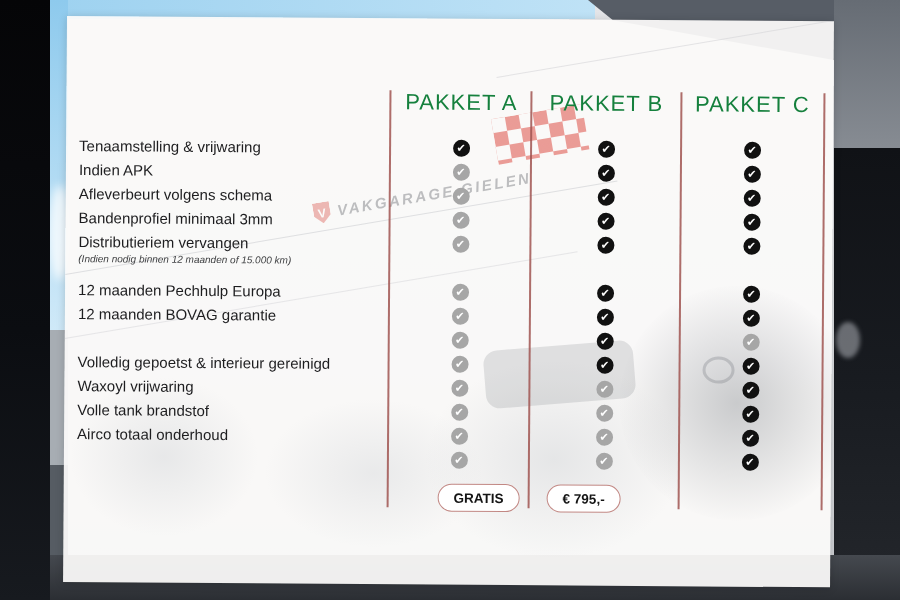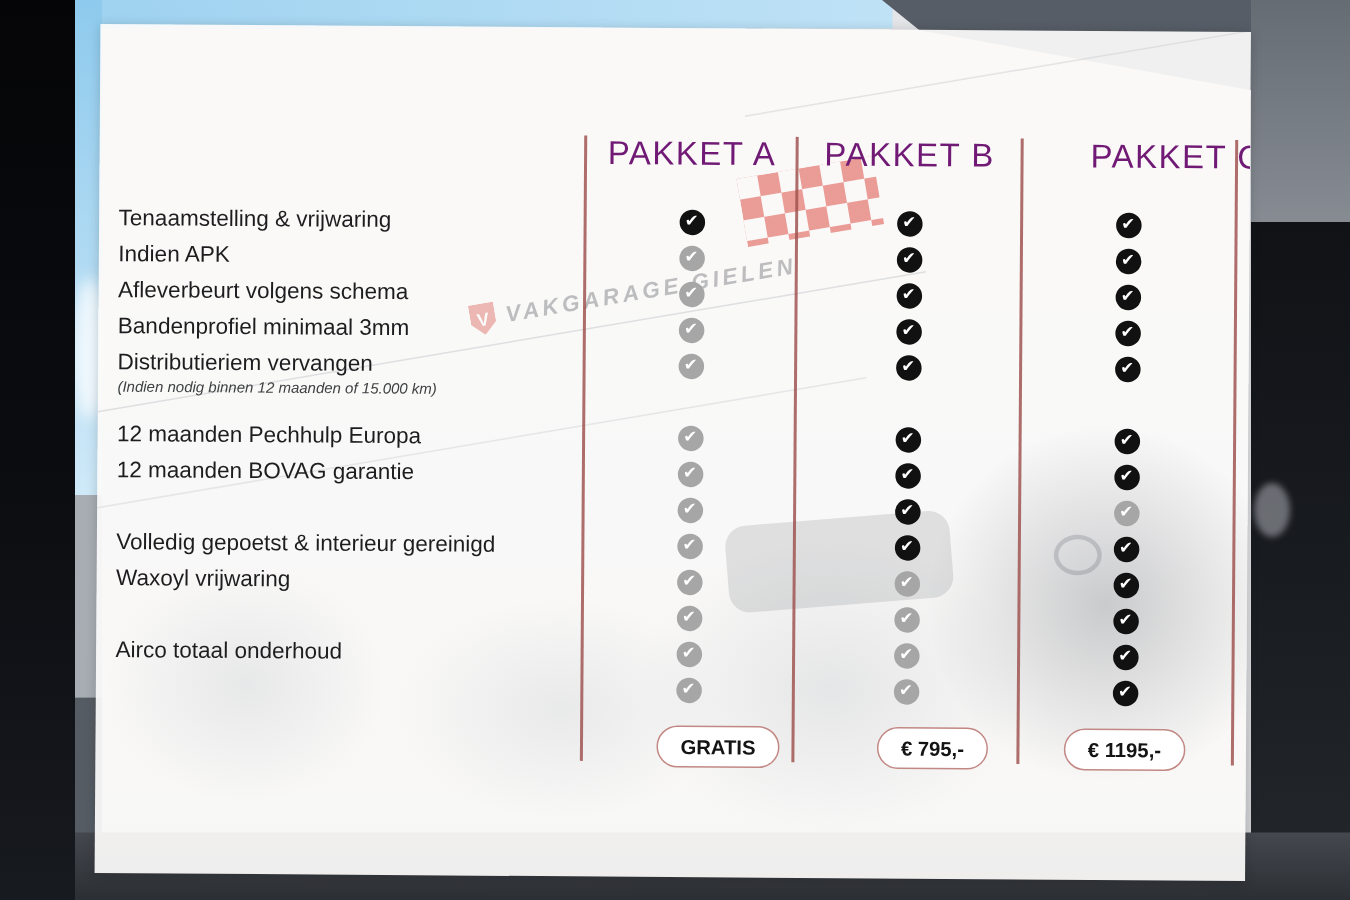--- a/index.html
+++ b/index.html
@@ -39,21 +39,21 @@
   .checker{
     left:428px;top:92px;width:92px;height:46px;
     background:conic-gradient(rgba(221,79,70,.55) 0 25%,transparent 0 50%,rgba(221,79,70,.55) 0 75%,transparent 0 100%);
     background-size:28px 28px;transform:rotate(-10deg);
   }
   .car-blob{border-radius:50%;}
   .mazda-ring{left:638px;top:336px;width:26px;height:21px;border:3px solid rgba(105,110,118,.55);border-radius:50%;opacity:.5;}
   
   .pkg-header{
     top:72px;transform:translateX(-50%);
-    font-size:22px;letter-spacing:1px;color:#701a75;line-height:24px;white-space:nowrap;
+    font-size:22px;letter-spacing:1px;color:#15803d;line-height:24px;white-space:nowrap;
   }
   .divider{top:72px;width:1.5px;height:417px;background:var(--divider,#a05551);opacity:.85;}
   .frow{left:0;width:767px;height:24px;}
   .flabel{position:absolute;left:13px;top:0;line-height:24px;font-size:15px;color:#1d1d1f;white-space:nowrap;}
   .fnote{left:13px;font-size:10px;font-style:italic;color:#3f4042;line-height:14px;}
   .check{
     position:absolute;top:3px;width:17px;height:17px;border-radius:50%;
     display:flex;align-items:center;justify-content:center;
     color:#fff;font-size:11px;font-weight:bold;line-height:1;
   }
@@ -95,21 +95,21 @@
   <div class="abs faint car-blob" style="left:5px;top:360px;width:190px;height:160px;background:radial-gradient(ellipse,rgba(185,190,196,.28),transparent 70%);"></div>
   <div class="abs faint car-blob" style="left:200px;top:380px;width:220px;height:150px;background:radial-gradient(ellipse,rgba(185,190,196,.25),transparent 70%);"></div>
   <div class="abs faint car-blob" style="left:360px;top:340px;width:260px;height:200px;background:radial-gradient(ellipse,rgba(170,176,183,.25),transparent 70%);"></div>
   <div class="abs faint" style="left:420px;top:326px;width:150px;height:58px;background:rgba(118,124,132,.20);border-radius:14px;transform:rotate(-5deg);"></div>
   <div class="abs faint car-blob" style="left:555px;top:265px;width:235px;height:235px;background:radial-gradient(ellipse,rgba(92,98,106,.30),transparent 72%);"></div>
   <div class="abs faint mazda-ring"></div>
 
   <div class="abs" style="left:0;top:0;width:767px;height:566px;" id="layer">
       <div class="abs pkg-header" style="left: 395px;">PAKKET A</div>
       <div class="abs pkg-header" style="left: 540px;">PAKKET B</div>
-      <div class="abs pkg-header" style="left: 718px; text-align: right;">PAKKET C</div>
+      <div class="abs pkg-header" style="left: 686px; text-align: right;">PAKKET C</div>
       <div class="abs divider" style="left: 323px;"></div>
       <div class="abs divider" style="left: 464px;"></div>
       <div class="abs divider" style="left: 614px;"></div>
       <div class="abs divider" style="left: 757px;"></div>
       <div class="abs frow" style="top: 118px;">
         <span class="flabel">Tenaamstelling &amp; vrijwaring</span>
         <span class="check on" style="left: 386.5px;">✔</span>
         <span class="check on" style="left: 531.5px;">✔</span>
         <span class="check on" style="left: 677.5px;">✔</span>
       </div>
@@ -161,32 +161,32 @@
         <span class="check on" style="left: 531.5px;">✔</span>
         <span class="check on" style="left: 677.5px;">✔</span>
       </div>
       <div class="abs frow" style="top: 358px;">
         <span class="flabel">Waxoyl vrijwaring</span>
         <span class="check off" style="left: 386.5px;">✔</span>
         <span class="check off" style="left: 531.5px;">✔</span>
         <span class="check on" style="left: 677.5px;">✔</span>
       </div>
       <div class="abs frow" style="top: 382px;">
+        <span class="flabel">Volle tank brandstof</span>
         <span class="check off" style="left: 386.5px;">✔</span>
         <span class="check off" style="left: 531.5px;">✔</span>
         <span class="check on" style="left: 677.5px;">✔</span>
       </div>
       <div class="abs frow" style="top: 406px;">
         <span class="flabel">Airco totaal onderhoud</span>
         <span class="check off" style="left: 386.5px;">✔</span>
         <span class="check off" style="left: 531.5px;">✔</span>
         <span class="check on" style="left: 677.5px;">✔</span>
       </div>
       <div class="abs frow" style="top: 430px;">
         <span class="check off" style="left: 386.5px;">✔</span>
         <span class="check off" style="left: 531.5px;">✔</span>
         <span class="check on" style="left: 677.5px;">✔</span>
       </div>
       <div class="abs pill" style="left: 415px;">GRATIS</div>
-      <div class="abs pill" style="left: 558px;">€ 795,-</div>
-      <div class="abs pill" style="left: 686px;">€ 1195,-</div>
+      <div class="abs pill" style="left: 520px;">€ 795,-</div>
     </div>
 </div>
 
 </body></html>

